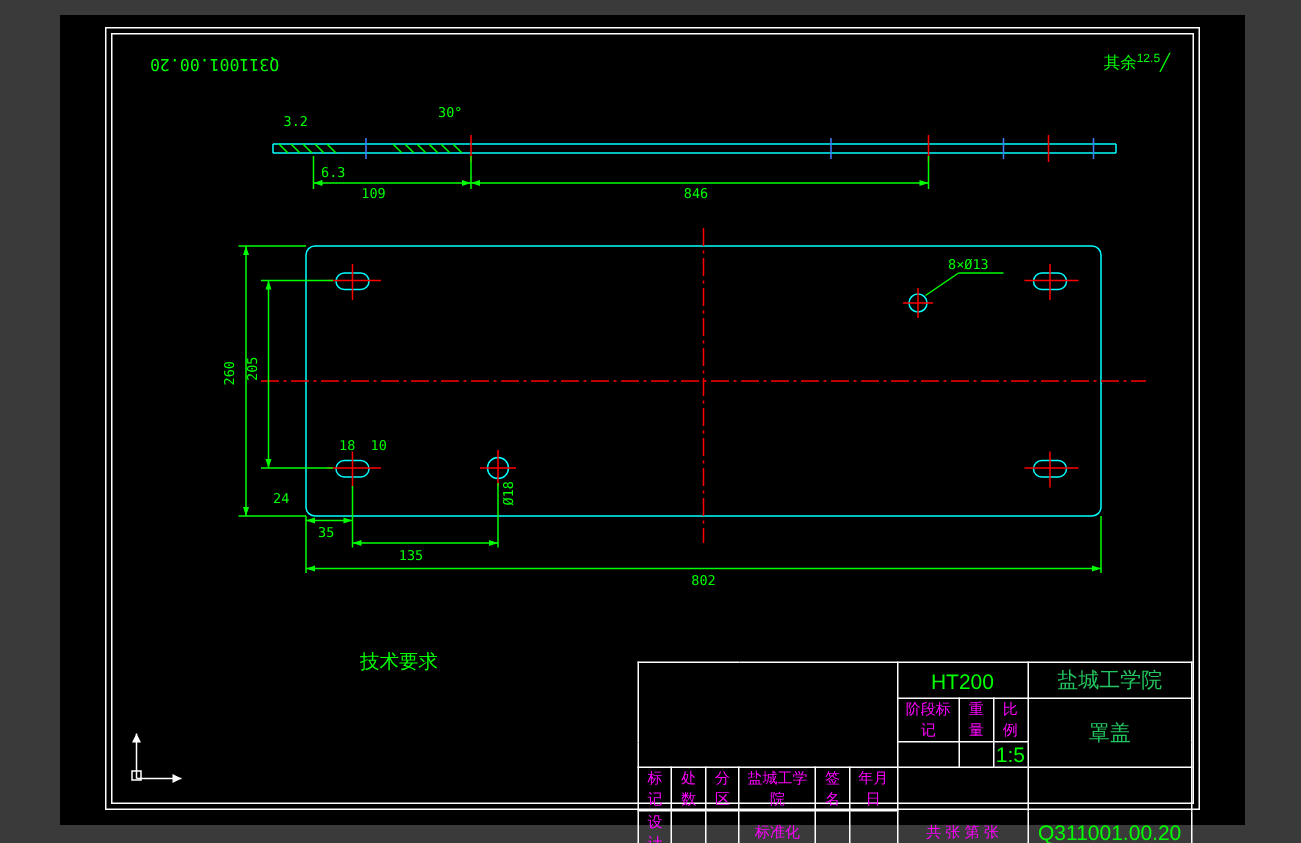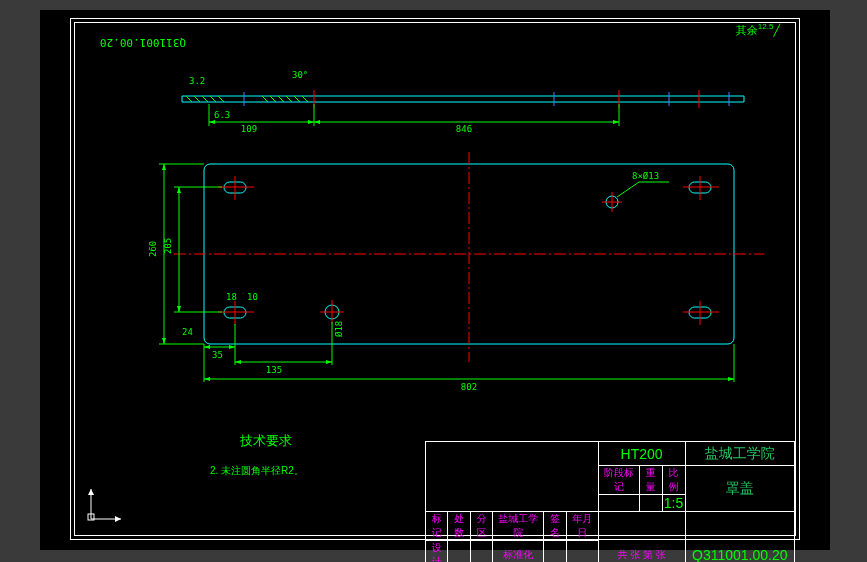--- a/index.html
+++ b/index.html
@@ -40,35 +40,35 @@
     left: 60px;
     top: 26px;
     color: #00ff00;
     font-size: 11px;
     transform: rotate(180deg);
     font-family: monospace;
   }
   .rest-mark {
     position: absolute;
     right: 50px;
-    top: 12px;
+    top: 24px;
     color: #00ff00;
     font-size: 11px;
   }
   .tech-req {
     position: absolute;
     left: 170px;
     top: 422px;
     color: #00ff00;
     font-size: 12px;
     line-height: 1.4;
   }
   .tech-req .title {
     font-size: 13px;
-    margin-bottom: 14px;
+    margin-bottom: 2px;
     margin-left: 30px;
   }
   .tech-req .item {
     font-size: 10px;
   }
   .title-block {
     position: absolute;
     right: 35px;
     bottom: 14px;
     width: 370px;
@@ -264,21 +264,20 @@
 
       <line class="green-stroke" x1="130" y1="357" x2="660" y2="357"></line>
       <polygon points="130,357 136,355 136,359" fill="#00ff00"></polygon>
       <polygon points="660,357 654,355 654,359" fill="#00ff00"></polygon>
       <text class="dim-text" x="395" y="368" text-anchor="middle">802</text>
     </g>
   </svg>
 
   <div class="tech-req">
     <div class="title">技术要求</div>
-    <div class="item">2. 未注圆角半径R2。</div>
   </div>
 
   <div class="title-block">
     <table>
       <tbody>
           <tr style="height:12px">
         <td rowspan="4" colspan="6" style="width:140px"></td>
         <td colspan="3" rowspan="2" class="med" style="width:85px">HT200</td>
         <td colspan="2" rowspan="2" class="big" style="width:110px">盐城工学院</td>
       </tr>

